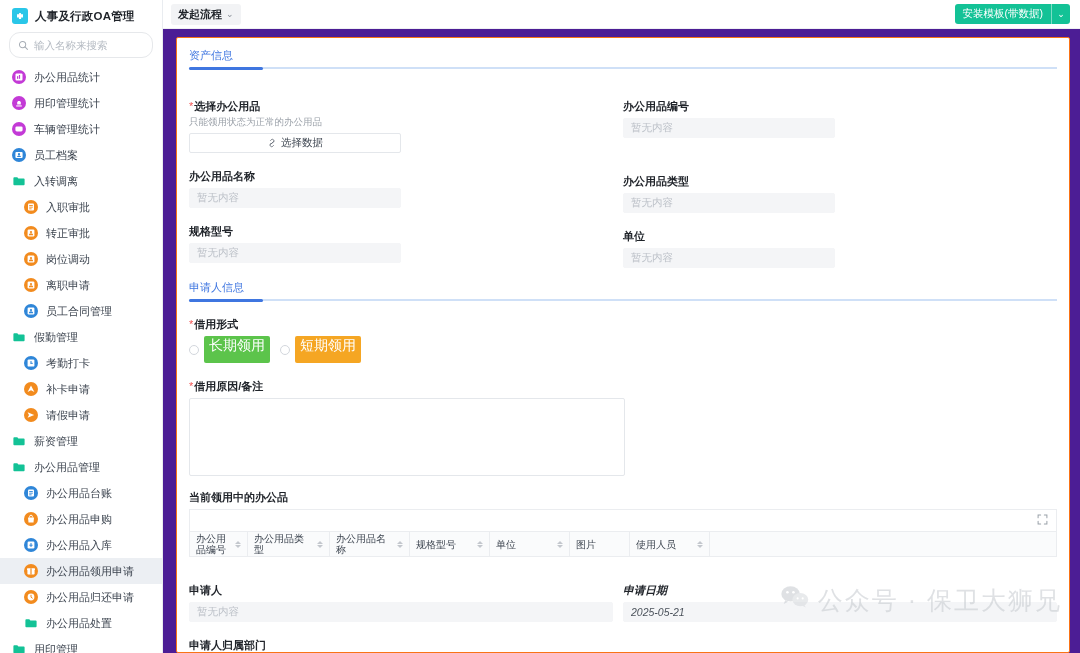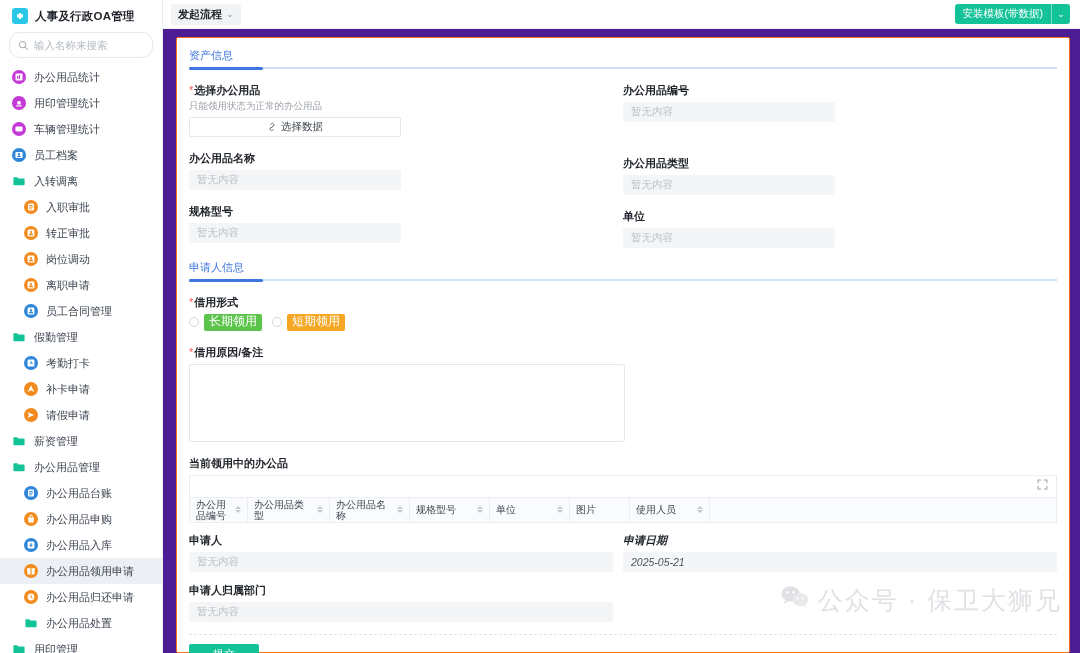--- a/index.html
+++ b/index.html
@@ -147,21 +147,21 @@
     position: relative;
   }
   .sec-rule::before {
     content: ""; position: absolute; left: 0; top: 0;
     width: 74px; height: 3px; background: #3f76e0; border-radius: 2px;
   }
 
   .grid2 { display: flex; gap: 0; }
   .col { width: 50%; padding-right: 10px; }
 
-  .fld { margin-bottom: 14px; }
+  .fld { margin-bottom: 14px; margin-top: 16px; }
   .fld-label {
     font-size: 11px; font-weight: bold; color: #1f2329;
     margin-bottom: 4px; display: block;
   }
   .req::before { content: "*"; color: #f35555; margin-right: 1px; font-weight: normal; }
   .fld-help { font-size: 9.5px; color: #9ba1a9; margin: -2px 0 4px 0; }
   .inp-ro {
     height: 20px; background: #f4f5f7;
     border-radius: 2px; border: 1px solid #f4f5f7;
     display: flex; align-items: center;
@@ -181,22 +181,22 @@
     font-size: 10.5px; color: #3d4550;
   }
 
   .radio-row { display: flex; align-items: center; gap: 10px; margin-top: 2px; }
   .radio-opt { display: flex; align-items: center; gap: 5px; cursor: pointer; }
   .radio-dot {
     width: 10px; height: 10px; border-radius: 50%;
     border: 1px solid #d3d7dd; background: #fff; flex: 0 0 10px;
   }
   .badge {
-    font-size: 12px; color: #fff;
-    border-radius: 2px; padding: 1px 5px 2px 5px;
+    font-size: 14px; color: #fff;
+    border-radius: 2px; padding: 1px 5px 10px 5px;
     line-height: 1.15;
   }
 
   .textarea-box {
     width: 436px; height: 78px;
     border: 1px solid #e4e7eb; border-radius: 2px;
     background: #fff;
   }
 
   

